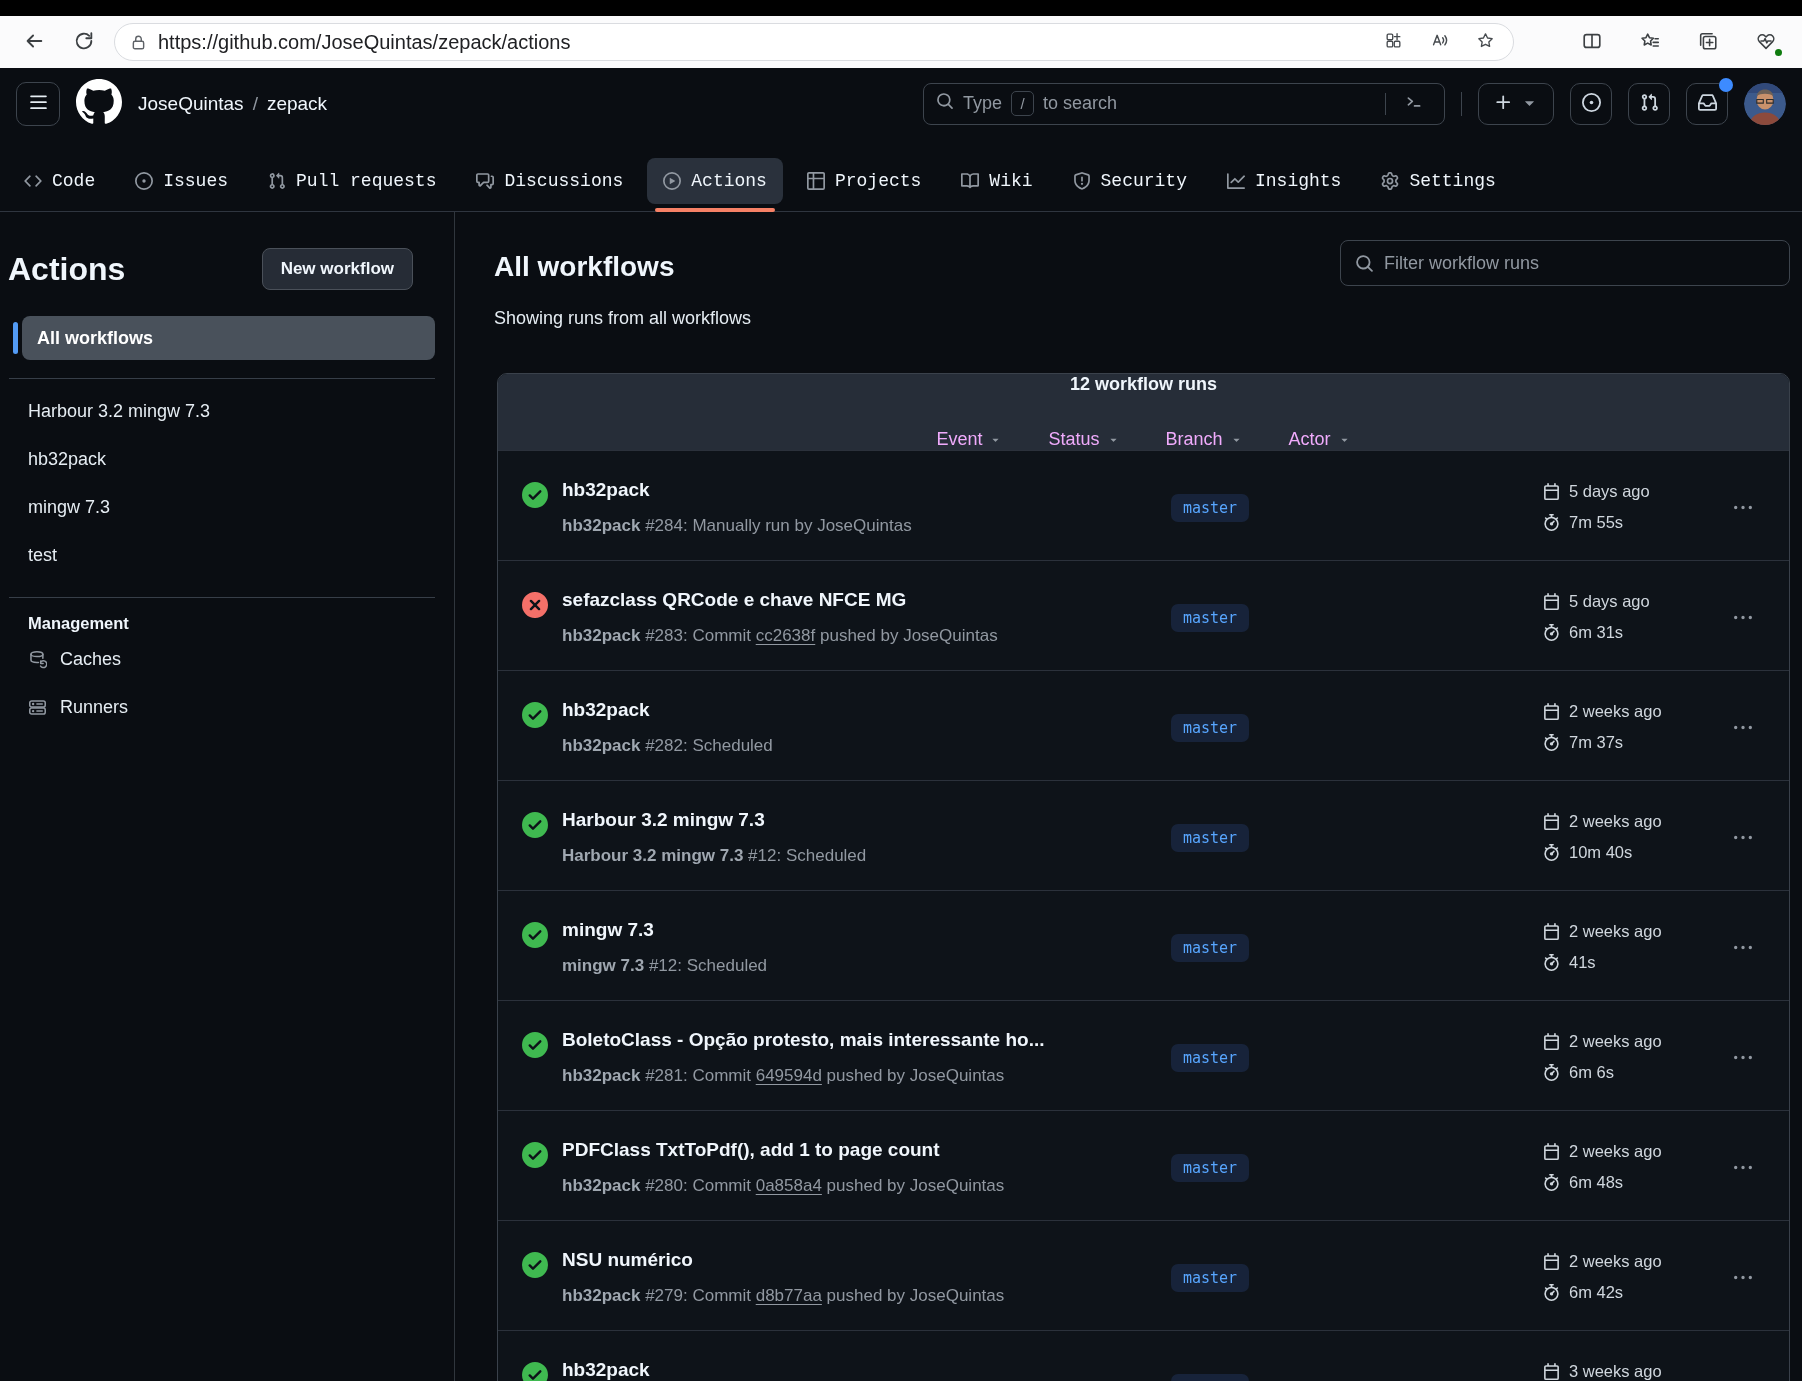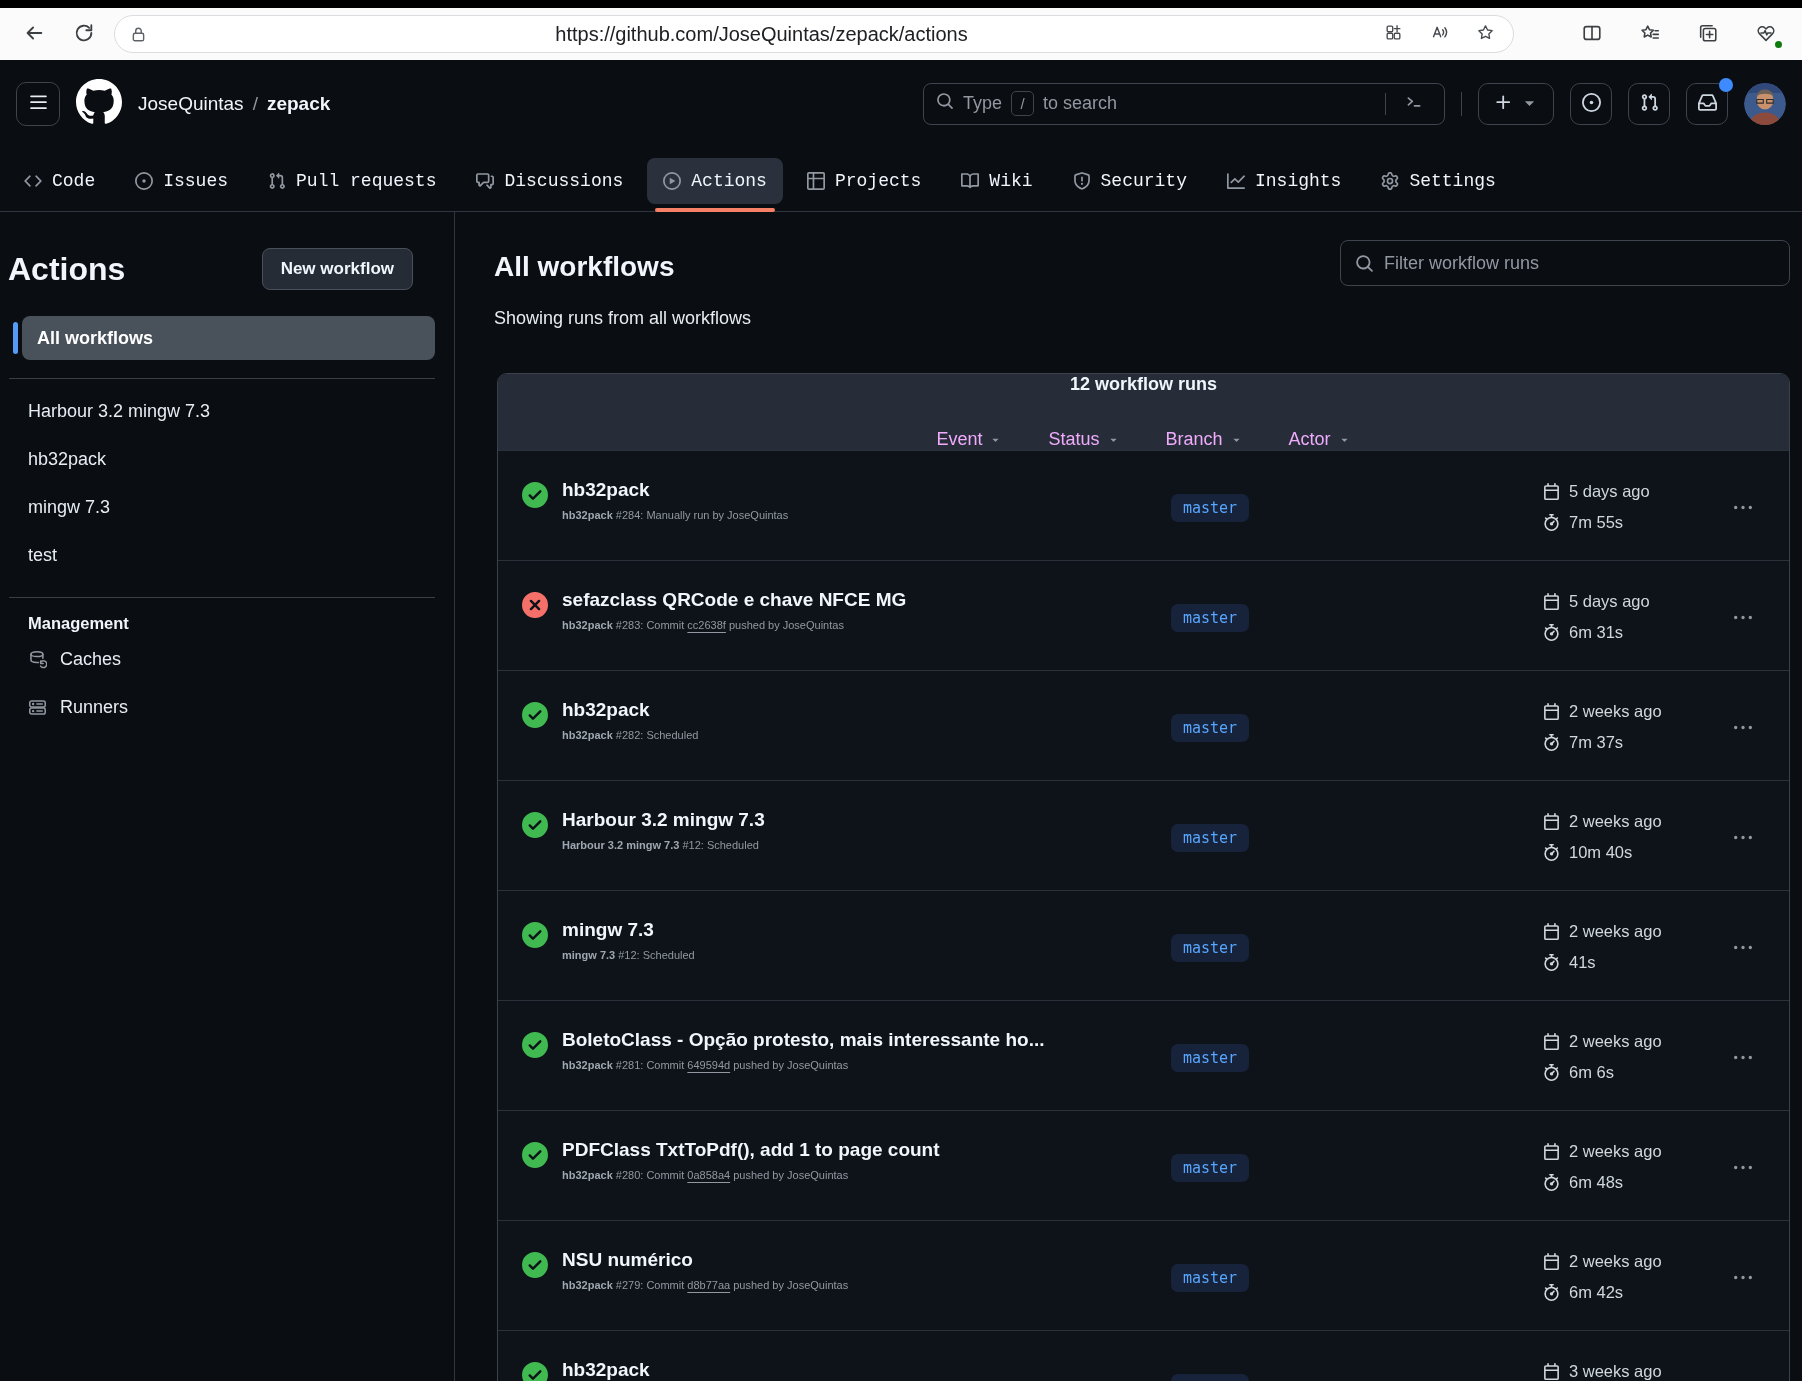--- a/index.html
+++ b/index.html
@@ -1,20 +1,20 @@
 <!DOCTYPE html>
 <html><head>
 <meta charset="utf-8">
 <style>
   * { margin:0; padding:0; box-sizing:border-box; }
   body { background:#000; font-family:"Liberation Sans", sans-serif; }
   .screen { width:1802px; height:1381px; background:#0a0d12; position:relative; overflow:hidden; }
 
   
-  .chrome { height:57px; background:#000; padding-top:8px;text-align:center; }
+  .chrome { height:57px; background:#000; padding-top:16px; }
   .chrome-bar { height:52px; background:#fbfbfc; display:flex; align-items:center; padding:0 14px; gap:10px; }
   .nav-btn { width:40px; height:40px; display:flex; align-items:center; justify-content:center; color:#3c4043; background:none; border:none; }
   .nav-btn svg { width:22px; height:22px; }
   .url-pill { flex:0 0 1400px; height:38px; background:#fff; border:1px solid #dadce0; border-radius:19px; display:flex; align-items:center; padding:0 10px 0 14px; gap:10px; }
   .url-pill .ic svg { width:19px; height:19px; }
   .pill-ic { color:#474b4f; width:36px; height:34px; display:flex; align-items:center; justify-content:center; background:none; border:none; }
   .pill-ic svg { width:21px; height:21px; }
   .lock { color:#5f6368; display:flex; }
   .url-text { flex:1; font-size:20px; color:#202124; white-space:nowrap; overflow:hidden; }
   .chrome-right { margin-left:auto; display:flex; gap:14px; }
@@ -24,21 +24,21 @@
 
   
   .gh-header { height:93px; display:flex; align-items:center; padding:0 16px; gap:16px; }
   .icon-btn { height:42px; border:1px solid #3d444d; border-radius:10px; background:none; color:#ced7e0; display:flex; align-items:center; justify-content:center; }
   .hamburger { width:44px; height:44px; color:#e6edf3; }
   .hamburger svg { width:24px; height:24px; }
   .gh-logo { color:#fff; display:flex; }
   .gh-logo svg { width:46px; height:46px; }
   .crumb { display:flex; align-items:center; gap:9px; font-size:19px; color:#f0f6fc; }
   .crumb .sep { color:#9198a1; }
-  .crumb b { font-weight:700; }
+  .crumb b { font-weight:400; }
   .searchbox { margin-left:auto; width:522px; height:42px; border:1px solid #3d444d; border-radius:8px; display:flex; align-items:center; padding:0 12px; gap:9px; color:#9198a1; font-size:18px; }
   .searchbox .ic svg { width:18px; height:18px; }
   .kbd-slash { width:23px; height:25px; border:1px solid #3d444d; border-radius:5px; display:flex; align-items:center; justify-content:center; font-size:15px; color:#9198a1; }
   .search-right { margin-left:auto; display:flex; align-items:center; gap:10px; }
   .search-div { width:1px; height:22px; background:#3d444d; }
   .hdr-sep { width:1px; height:24px; background:#3d444d; }
   .plus-btn { width:76px; gap:7px; }
   .sq-btn { width:42px; }
   .icon-btn svg { width:19px; height:19px; }
   .inbox-wrap { position:relative; }
@@ -91,21 +91,21 @@
   .t-filter .ic svg { width:13px; height:13px; }
 
   .run-row { display:grid; grid-template-columns:40px 573px 150px 1fr 174px 52px; padding:0 20px 0 24px; height:110px; border-top:1px solid #2b313b; align-items:start; }
   .cell-icon { padding-top:31px; }
   .status { display:flex; }
   .status svg { width:26px; height:26px; }
   .status.success { color:#3fb950; }
   .status.failure { color:#f47069; }
   .cell-main { padding-top:26px; overflow:hidden; }
   .run-title { display:block; font-size:19px; line-height:26px; font-weight:700; color:#f0f6fc; text-decoration:none; white-space:nowrap; overflow:hidden; }
-  .run-sub { margin-top:1px; font-size:11px; line-height:22px; color:#9198a1; white-space:nowrap; overflow:hidden; }
+  .run-sub { margin-top:12px; font-size:17px; line-height:22px; color:#9198a1; white-space:nowrap; overflow:hidden; }
   .run-sub b { color:#9fa7b0; }
   .run-sub a.commit { color:#9198a1; text-decoration:underline; text-underline-offset:3px; }
   .cell-badge { padding-top:43px; justify-self:center; }
   .branch-badge { display:inline-block; height:28px; line-height:28px; padding:0 12px; border-radius:7px; background:#17233a; color:#58a6ff; font-family:"DejaVu Sans Mono", monospace; font-size:15px; text-decoration:none; }
   .cell-meta { padding-top:27px; display:flex; flex-direction:column; gap:5px; }
   .meta-line { display:flex; align-items:center; gap:9px; font-size:16.5px; color:#d0d7de; height:26px; }
   .meta-line .ic { display:flex; color:#d0d7de; }
   .meta-line .ic svg { width:17px; height:17px; }
   .cell-kebab { padding-top:48px; justify-self:center; }
   .kebab { background:none; border:none; color:#9198a1; display:flex; }

